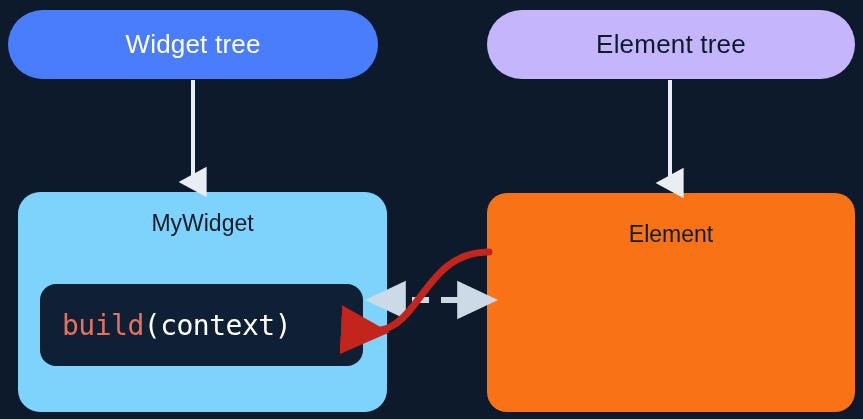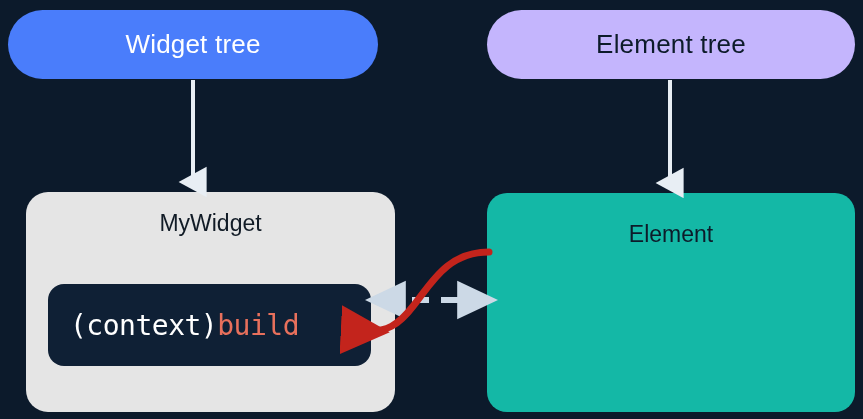--- a/index.html
+++ b/index.html
@@ -41,25 +41,25 @@
     top: 10px;
     width: 368px;
     height: 69px;
     background: #c4b5fd;
     color: #0d1b2a;
   }
 
   
   #mywidget-card {
     position: absolute;
-    left: 26px;
+    left: 18px;
     top: 192px;
     width: 369px;
     height: 220px;
-    background: #e5e5e5;
+    background: #7dd3fc;
     border-radius: 22px;
     box-sizing: border-box;
   }
   #mywidget-title {
     position: absolute;
     top: 18px;
     left: 0;
     right: 0;
     text-align: center;
     font-size: 23px;
@@ -85,21 +85,21 @@
   }
   #code-build { color: #e8705c; }
   #code-args  { color: #ffffff; }
 
   #element-card {
     position: absolute;
     left: 487px;
     top: 193px;
     width: 368px;
     height: 219px;
-    background: #14b8a6;
+    background: #f97316;
     border-radius: 20px;
   }
   #element-title {
     position: absolute;
     top: 28px;
     left: 0;
     right: 0;
     text-align: center;
     font-size: 23px;
     color: #0d1b2a;
@@ -124,22 +124,22 @@
   </div>
 
   <div class="pill" id="element-tree-pill">
     <span>Element tree</span>
   </div>
 
   <div id="mywidget-card">
     <div id="mywidget-title">MyWidget</div>
 
     <div id="build-box">
-      <span class="code" id="code-args">(context)</span>
-        <span class="code" id="code-build">build</span>
+      <span class="code" id="code-build">build</span>
+        <span class="code" id="code-args">(context)</span>
     </div>
   </div>
 
   <div id="element-card">
     <div id="element-title">Element</div>
   </div>
 
   <svg id="connectors" viewBox="0 0 863 419">
     <defs>
       <marker id="wtip" markerWidth="8" markerHeight="8" refX="4.2" refY="4" orient="auto">

